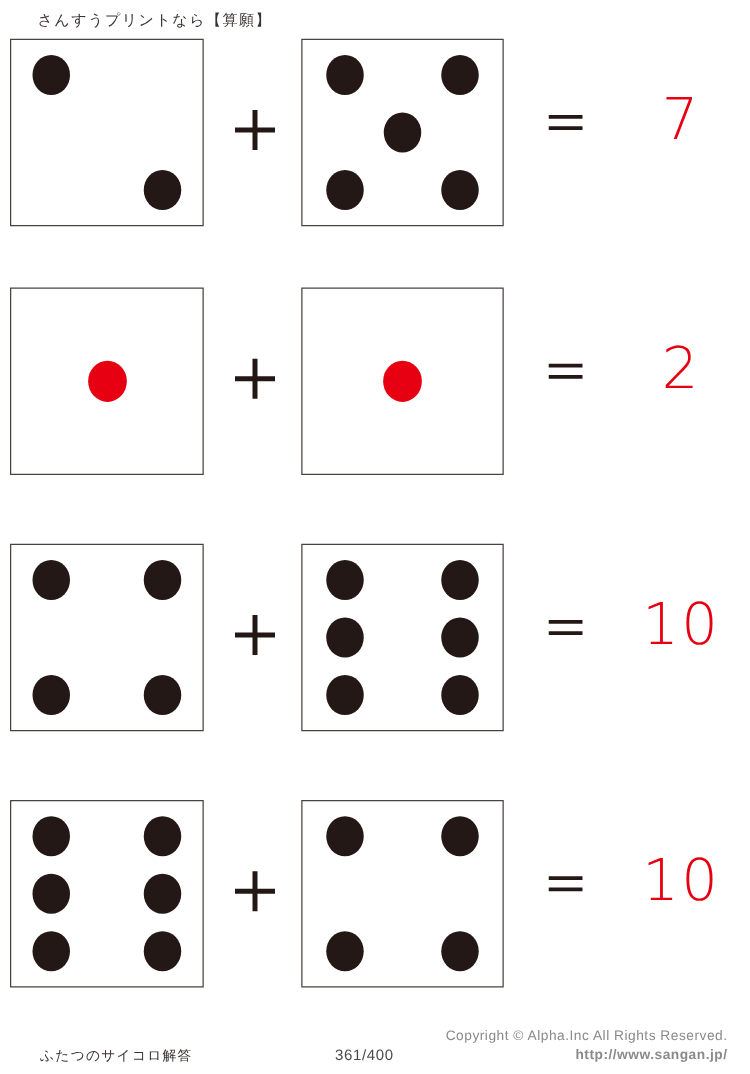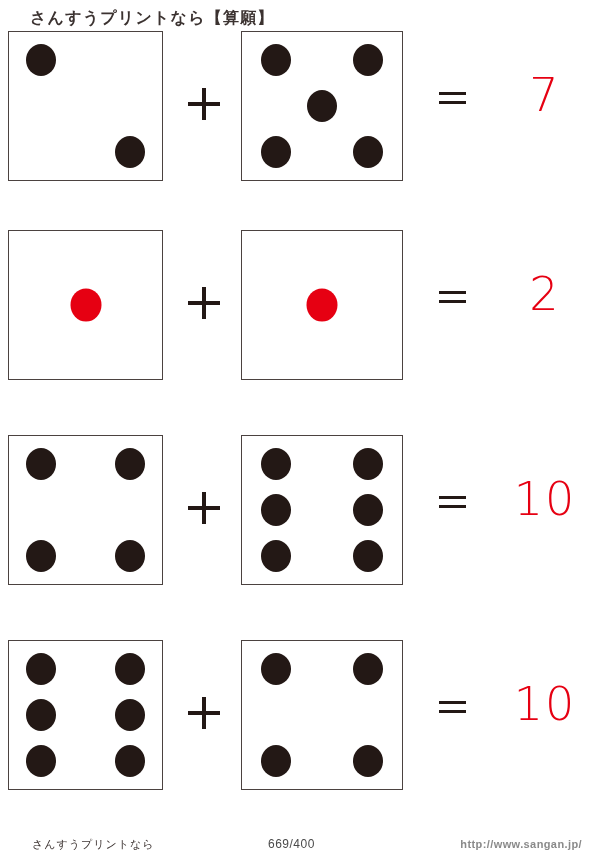--- a/index.html
+++ b/index.html
@@ -13,25 +13,24 @@
     position: relative;
     font-family: "Liberation Sans", "DejaVu Sans", sans-serif;
     overflow: hidden;
   }
 
   
   .header-title {
     position: absolute;
     left: 30px;
     top: 8px;
-    font-size: 16px;
+    font-size: 12px;
     letter-spacing: 1.2px;
     color: #3b3230;
     white-space: nowrap;
-    font-weight: bold;
   }
 
   
   .problem-row {
     position: absolute;
     left: 0;
     width: 600px;
     height: 153px;
   }
   .row-1 { top: 30px; }
@@ -230,16 +229,17 @@
     <span class="pip p-tl"></span>
     <span class="pip p-tr"></span>
     <span class="pip p-bl"></span>
     <span class="pip p-br"></span>
   </div>
   <div class="equals-sign"></div>
   <div class="answer">10</div>
 </div>
 
 <div class="footer">
-  <div class="footer-left">さんすうプリントなら</div>
-  <div class="footer-page">669/400</div>
+  <div class="footer-left">ふたつのサイコロ解答</div>
+  <div class="footer-page">361/400</div>
+  <div class="footer-copy">Copyright ©  Alpha.Inc All Rights Reserved.</div>
   <div class="footer-url">http://www.sangan.jp/</div>
 </div>
 
 </body></html>

